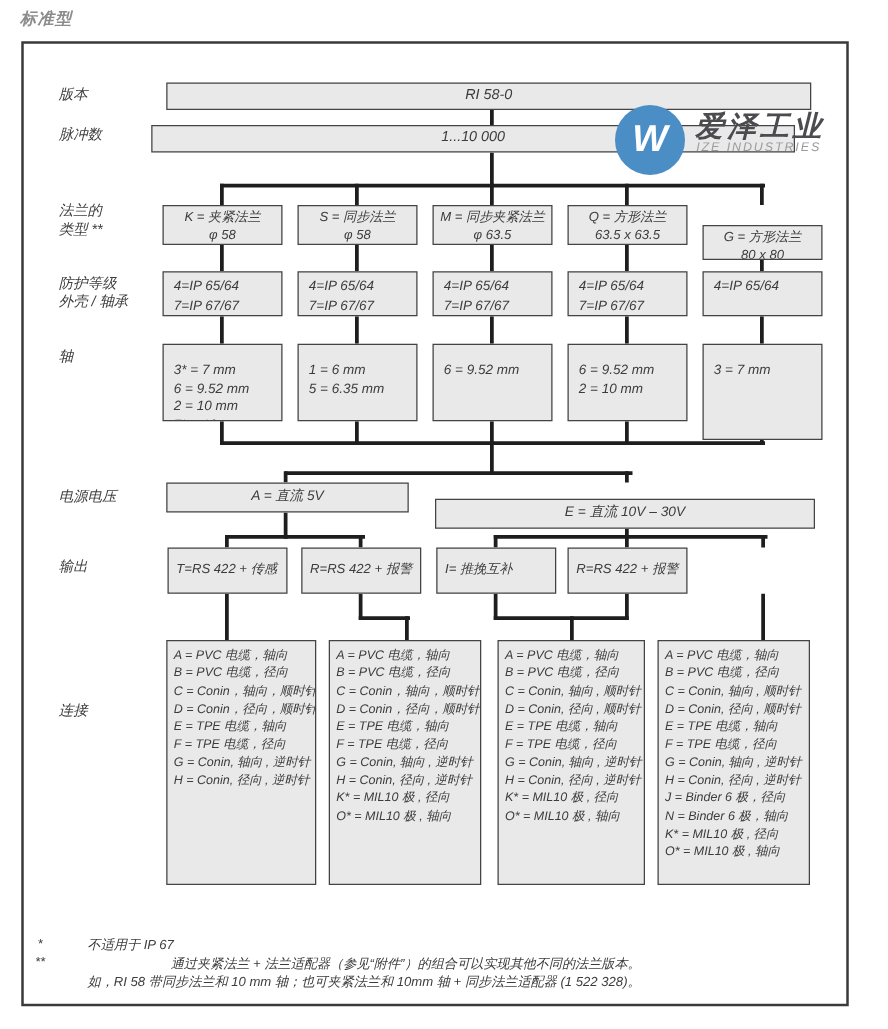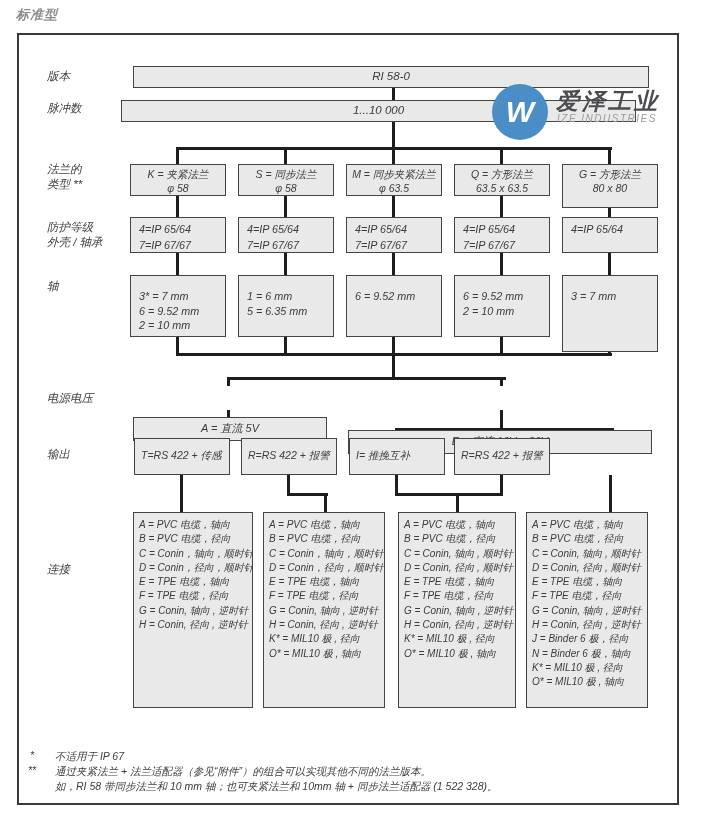--- a/index.html
+++ b/index.html
@@ -10,25 +10,25 @@
   .frame { position:absolute; left:17px; top:33px; width:662px; height:772px; border:2px solid #3a3a3a; }
   .lin { position:absolute; background:#1e1e1e; }
   .box { position:absolute; background:#e9e9e9; border:1.5px solid #444444; font-size:11px;
          white-space:pre; overflow:hidden; }
   .center { text-align:center; }
   .rlabel { position:absolute; left:47px; font-size:11.5px; line-height:15px; color:#3c3c3c; white-space:pre; }
   .topbox { line-height:19px; font-size:11.5px; }
   .flangebox { line-height:14px; padding-top:2px; font-size:10.5px; }
   .protbox { line-height:15.5px; padding:4px 0 0 8px; font-size:10.8px; }
   .shaftbox { line-height:14.5px; padding:13px 0 0 8px; font-size:10.8px; }
-  .powerbox { line-height:21px; font-size:11px;margin-top:31px; }
+  .powerbox { line-height:21px; font-size:11px; }
   .outbox { line-height:33px; padding-left:6px; font-size:10.5px; }
   .connbox { line-height:14.3px; padding:5px 2px 0 5px; font-size:10px; }
   .fn-marker { position:absolute; font-size:10.5px; }
-  .fn-text { position:absolute; left:55px; font-size:10.5px; line-height:15px; white-space:pre; }
+  .fn-text { position:absolute; left:70px; font-size:10.5px; line-height:15px; white-space:pre;text-align:right; }
   .wm { position:absolute; left:492px; top:84px; width:190px; height:56px; z-index:6; }
   .wm-circle { position:absolute; left:0; top:0; width:56px; height:56px; border-radius:50%;
                background:#4a8ec5; color:#ffffff; font-weight:bold; font-size:30px;
                display:flex; align-items:center; justify-content:center; }
   .wm-cn { position:absolute; left:64px; top:2px; font-size:23px; font-weight:bold; color:#4c4c50; letter-spacing:3px; }
   .wm-en { position:absolute; left:65px; top:29px; font-size:10px; color:#9b9ba0; letter-spacing:1.5px; }
 </style>
 </head>
 <body>
 
@@ -98,21 +98,21 @@
   <div class="box center topbox" style="left:121px;top:100px;width:515px;height:22px">1...10 000</div>
 
   <div class="box center flangebox" style="left:130px;top:164px;width:96px;height:32px">K = 夹紧法兰
 φ 58</div>
   <div class="box center flangebox" style="left:238px;top:164px;width:96px;height:32px">S = 同步法兰
 φ 58</div>
   <div class="box center flangebox" style="left:346px;top:164px;width:96px;height:32px">M = 同步夹紧法兰
 φ 63.5</div>
   <div class="box center flangebox" style="left:454px;top:164px;width:96px;height:32px">Q = 方形法兰
 63.5 x 63.5</div>
-  <div class="box center flangebox" style="left:562px;top:164px;width:96px;height:44px">G = 方形法兰
+  <div class="box center flangebox" style="left:562px;top:180px;width:96px;height:28px">G = 方形法兰
 80 x 80</div>
 
   <div class="box protbox" style="left:130px;top:217px;width:96px;height:36px">4=IP 65/64
 7=IP 67/67</div>
   <div class="box protbox" style="left:238px;top:217px;width:96px;height:36px">4=IP 65/64
 7=IP 67/67</div>
   <div class="box protbox" style="left:346px;top:217px;width:96px;height:36px">4=IP 65/64
 7=IP 67/67</div>
   <div class="box protbox" style="left:454px;top:217px;width:96px;height:36px">4=IP 65/64
 7=IP 67/67</div>

